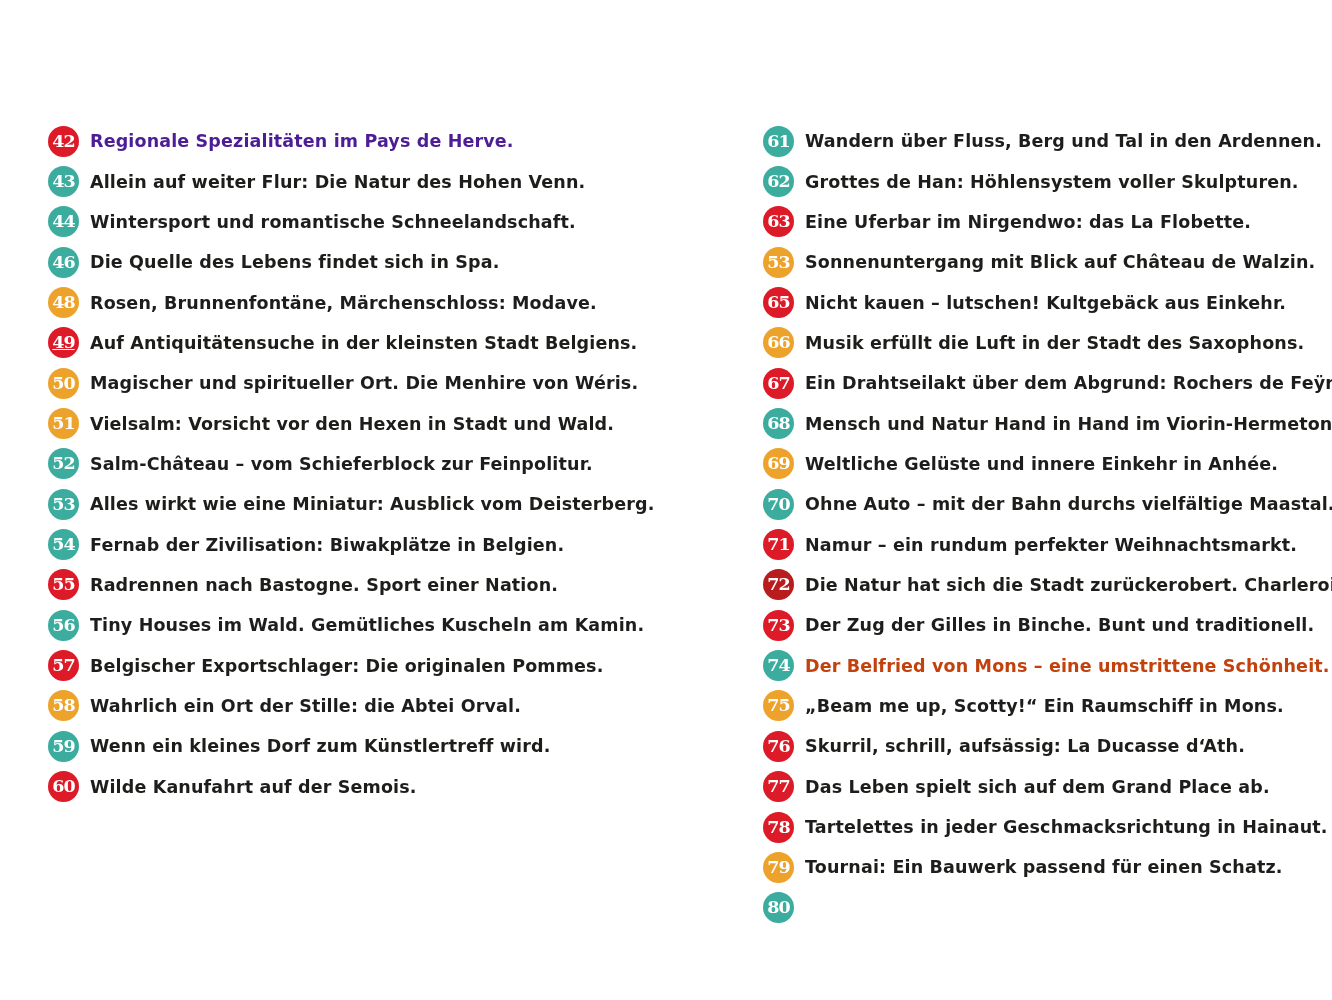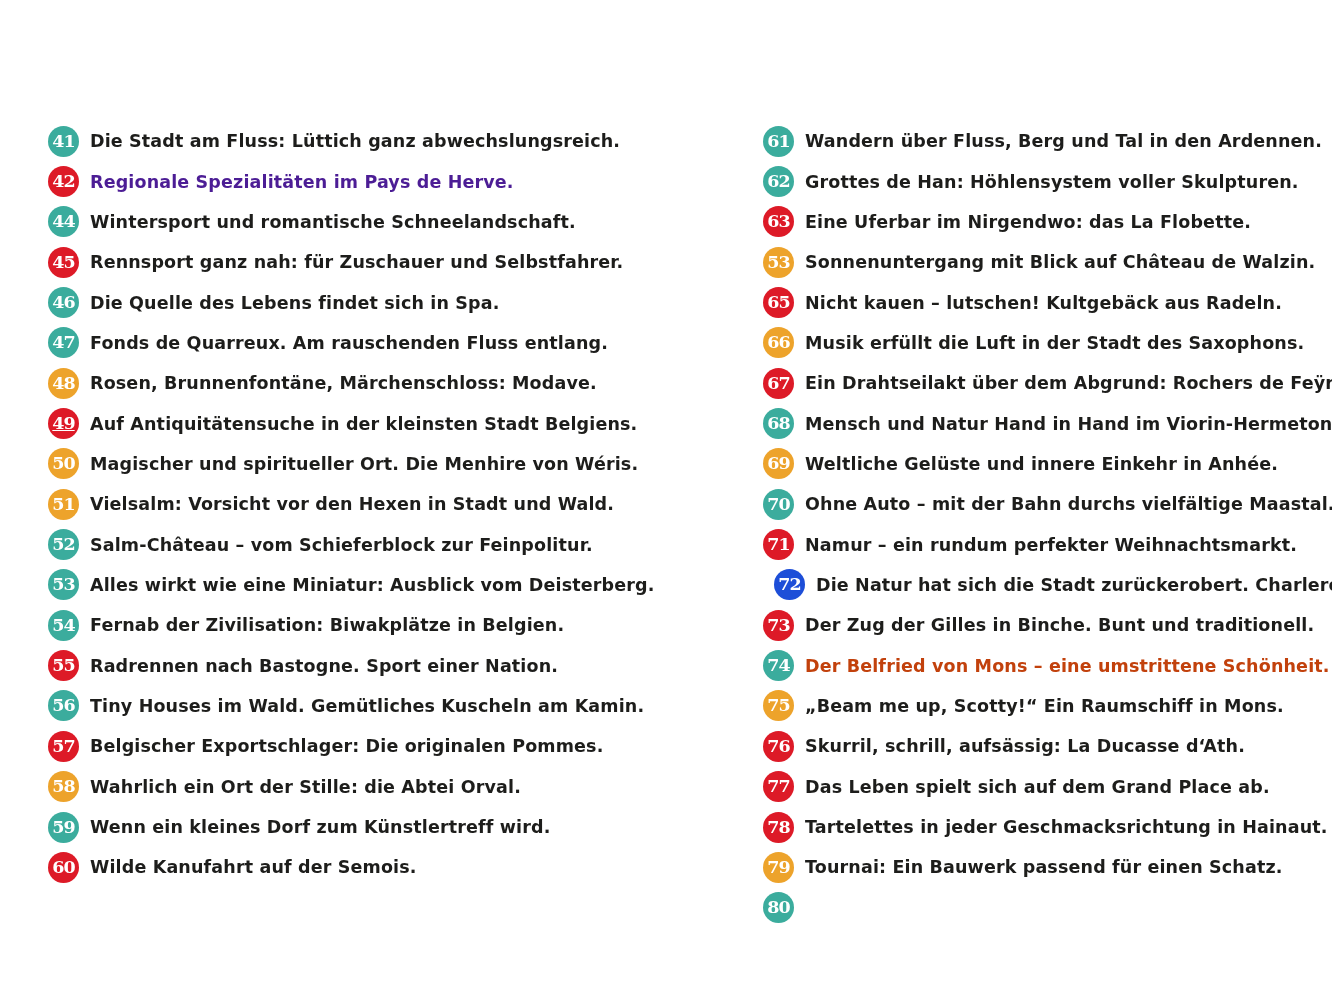--- a/index.html
+++ b/index.html
@@ -50,50 +50,42 @@
     color: #1d1d1b;
     letter-spacing: 0.15px;
     white-space: nowrap;
   }
 </style>
 </head>
 <body>
 
 <main>
   <section id="col-left" class="toc-column">
-  <div class="row">
-    <span class="badge" style="background: rgb(59, 172, 157);">41</span>
-    <span class="label" style="color: rgb(29, 29, 27);">Die Stadt am Fluss: Lüttich ganz abwechslungsreich.</span>
-  </div>
 
   <div class="row">
     <span class="badge" style="background: rgb(221, 26, 39);">42</span>
     <span class="label" style="color: #4c1d95;">Regionale Spezialitäten im Pays de Herve.</span>
   </div>
 
+  <div class="row">
+    <span class="badge" style="background: rgb(59, 172, 157);">43</span>
+    <span class="label" style="color: rgb(29, 29, 27);">Allein auf weiter Flur: Die Natur des Hohen Venn.</span>
+  </div>
 
   <div class="row">
     <span class="badge" style="background: rgb(59, 172, 157);">44</span>
     <span class="label" style="color: rgb(29, 29, 27);">Wintersport und romantische Schneelandschaft.</span>
   </div>
 
-  <div class="row">
-    <span class="badge" style="background: rgb(221, 26, 39);">45</span>
-    <span class="label" style="color: rgb(29, 29, 27);">Rennsport ganz nah: für Zuschauer und Selbstfahrer.</span>
-  </div>
 
   <div class="row">
     <span class="badge" style="background: rgb(59, 172, 157);">46</span>
     <span class="label" style="color: rgb(29, 29, 27);">Die Quelle des Lebens findet sich in Spa.</span>
   </div>
 
-  <div class="row">
-    <span class="badge" style="background: rgb(59, 172, 157);">47</span>
-    <span class="label" style="color: rgb(29, 29, 27);">Fonds de Quarreux. Am rauschenden Fluss entlang.</span>
-  </div>
 
   <div class="row">
     <span class="badge" style="background: rgb(237, 163, 43);">48</span>
     <span class="label" style="color: rgb(29, 29, 27);">Rosen, Brunnenfontäne, Märchenschloss: Modave.</span>
   </div>
 
   <div class="row">
     <span class="badge" style="background: rgb(221, 26, 39); text-decoration: underline;">49</span>
     <span class="label" style="color: rgb(29, 29, 27);">Auf Antiquitätensuche in der kleinsten Stadt Belgiens.</span>
   </div>
@@ -169,21 +161,21 @@
     <span class="label" style="color: rgb(29, 29, 27);">Eine Uferbar im Nirgendwo: das La Flobette.</span>
   </div>
 
   <div class="row">
     <span class="badge" style="background: rgb(237, 163, 43);">53</span>
     <span class="label" style="color: rgb(29, 29, 27);">Sonnenuntergang mit Blick auf Château de Walzin.</span>
   </div>
 
   <div class="row">
     <span class="badge" style="background: rgb(221, 26, 39);">65</span>
-    <span class="label" style="color: rgb(29, 29, 27);">Nicht kauen – lutschen! Kultgebäck aus Radeln.</span>
+    <span class="label" style="color: rgb(29, 29, 27);">Nicht kauen – lutschen! Kultgebäck aus Einkehr.</span>
   </div>
 
   <div class="row">
     <span class="badge" style="background: rgb(237, 163, 43);">66</span>
     <span class="label" style="color: rgb(29, 29, 27);">Musik erfüllt die Luft in der Stadt des Saxophons.</span>
   </div>
 
   <div class="row">
     <span class="badge" style="background: rgb(221, 26, 39);">67</span>
     <span class="label" style="color: rgb(29, 29, 27);">Ein Drahtseilakt über dem Abgrund: Rochers de Feÿr.</span>
@@ -203,21 +195,21 @@
     <span class="badge" style="background: rgb(59, 172, 157);">70</span>
     <span class="label" style="color: rgb(29, 29, 27);">Ohne Auto – mit der Bahn durchs vielfältige Maastal.</span>
   </div>
 
   <div class="row">
     <span class="badge" style="background: rgb(221, 26, 39);">71</span>
     <span class="label" style="color: rgb(29, 29, 27);">Namur – ein rundum perfekter Weihnachtsmarkt.</span>
   </div>
 
   <div class="row">
-    <span class="badge" style="background: #1d4ed8; margin-left: 11px;">72</span>
+    <span class="badge" style="background: #b91c1c;">72</span>
     <span class="label" style="color: rgb(29, 29, 27);">Die Natur hat sich die Stadt zurückerobert. Charleroi.</span>
   </div>
 
   <div class="row">
     <span class="badge" style="background: rgb(221, 26, 39);">73</span>
     <span class="label" style="color: rgb(29, 29, 27);">Der Zug der Gilles in Binche. Bunt und traditionell.</span>
   </div>
 
   <div class="row">
     <span class="badge" style="background: rgb(59, 172, 157);">74</span>

